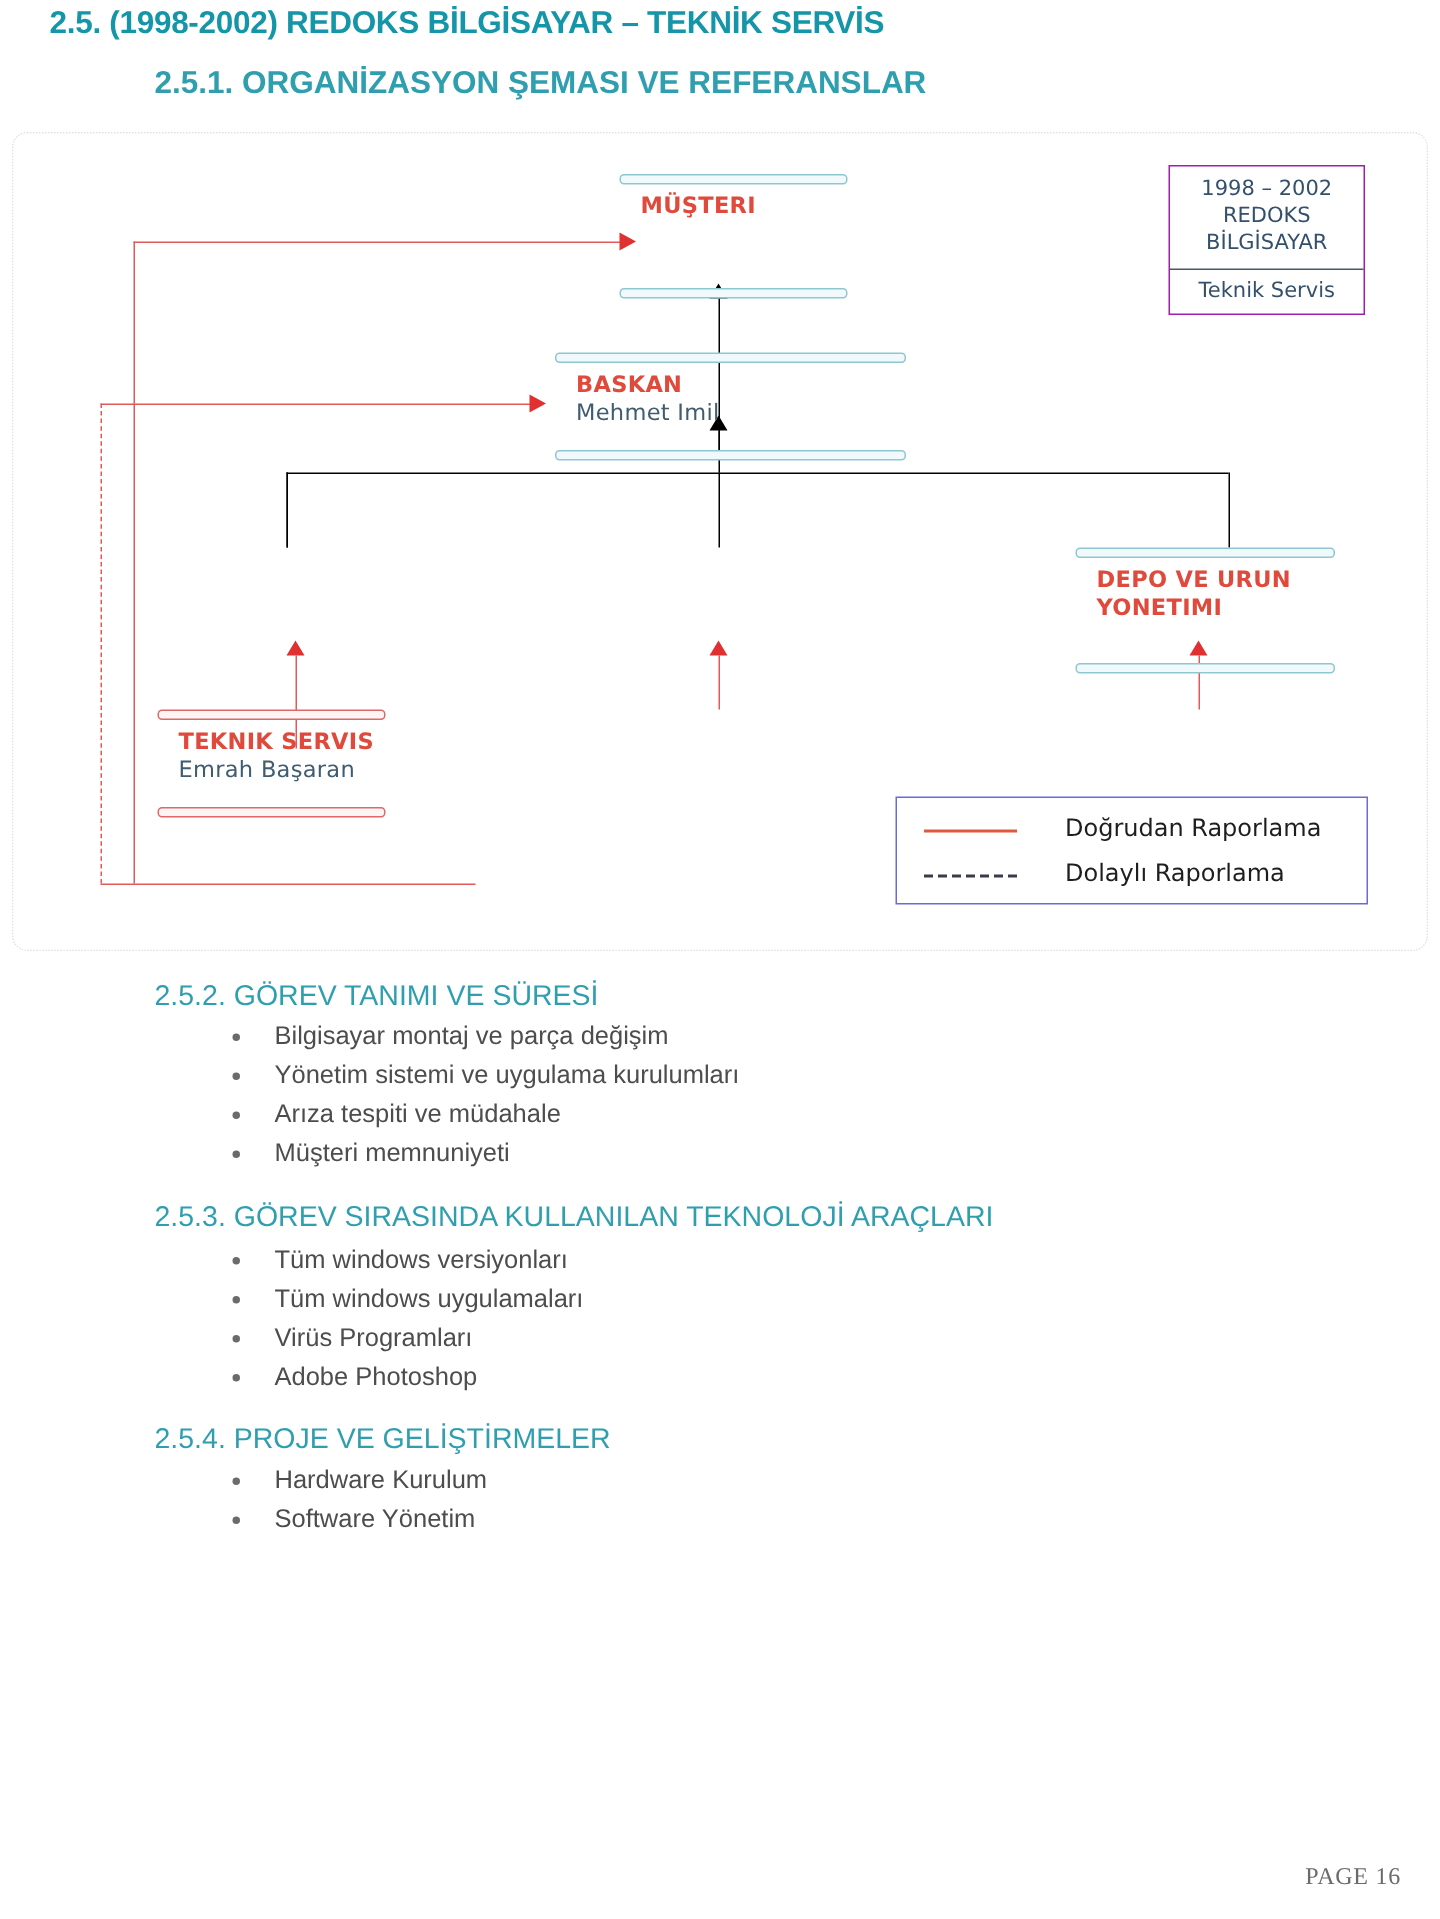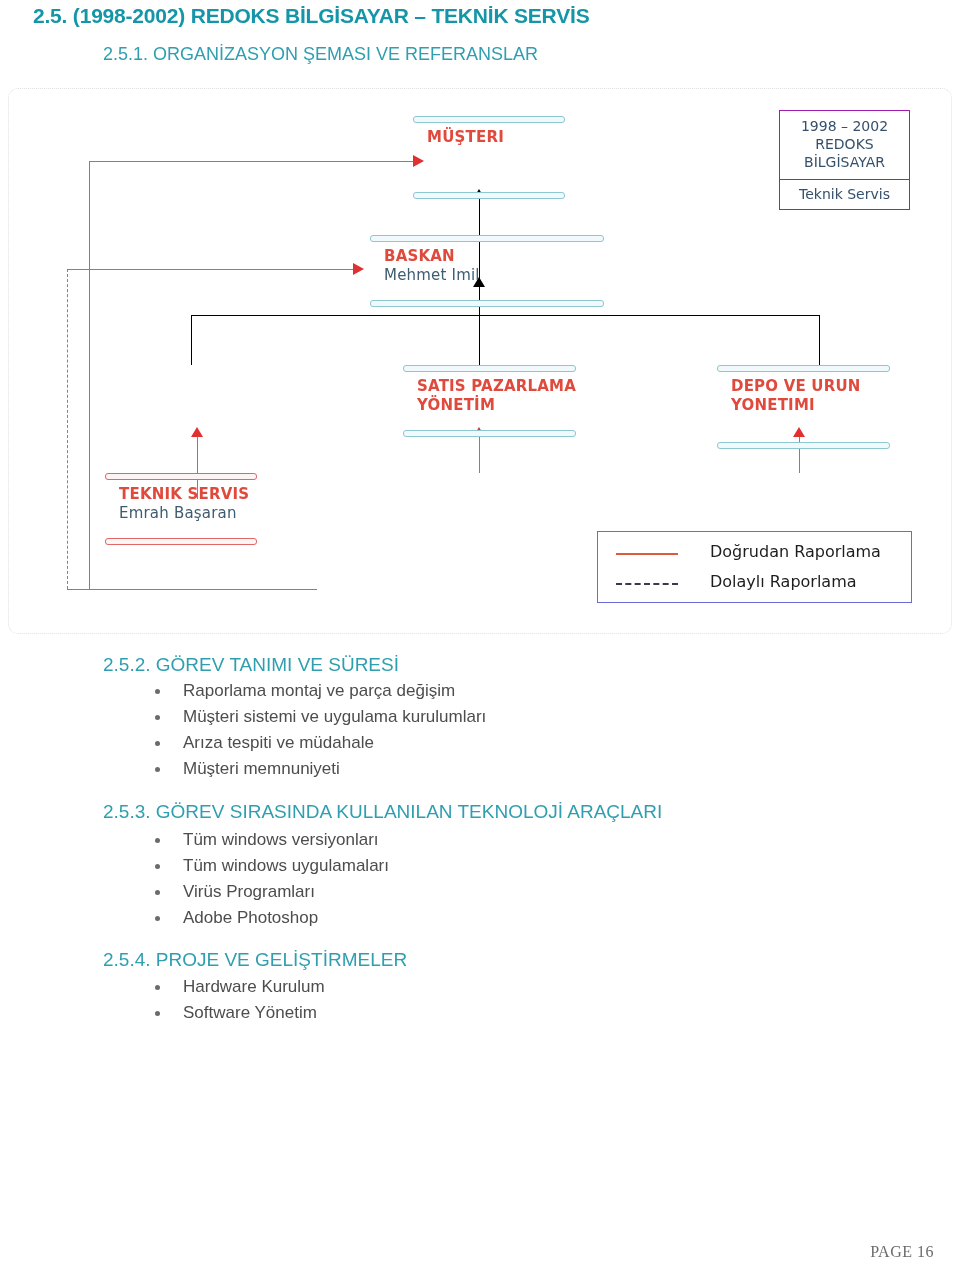--- a/index.html
+++ b/index.html
@@ -23,22 +23,22 @@
     font-size: 21px;
     font-weight: bold;
     color: #1596a8;
     letter-spacing: -0.2px;
     white-space: nowrap;
   }
   #sub-title {
     position: absolute;
     left: 103px;
     top: 44px;
-    font-size: 18px;
-    font-weight: normal;
+    font-size: 21px;
+    font-weight: bold;
     color: #2f9fb0;
     white-space: nowrap;
   }
 
   
   #org-chart {
     position: absolute;
     left: 8px;
     top: 88px;
     width: 944px;
@@ -268,28 +268,20 @@
 
   <div class="node" style="left:404px; top:27px; width:152px; height:83px;">
     <div class="rail top"></div>
     <div class="rail bot"></div>
     <div class="label">
       <div class="title-line">MÜŞTERI</div>
     </div>
   </div>
 
 
-  <div class="node" style="left:394px; top:276px; width:173px; height:72px;">
-    <div class="rail top"></div>
-    <div class="rail bot"></div>
-    <div class="label">
-      <div class="title-line">SATIS PAZARLAMA</div>
-      <div class="title-line">YÖNETİM</div>
-    </div>
-  </div>
 
   <div class="node" style="left:708px; top:276px; width:173px; height:84px;">
     <div class="rail top"></div>
     <div class="rail bot"></div>
     <div class="label">
       <div class="title-line">DEPO VE URUN</div>
       <div class="title-line">YONETIMI</div>
     </div>
   </div>
 
@@ -320,25 +312,25 @@
   </div>
   <div class="row r2">
     <div class="swatch dashed"></div>
     <div class="ltext">Dolaylı Raporlama</div>
   </div>
 </div>
 
 <div class="sec-head" style="left:103px; top:654px;">2.5.2. GÖREV TANIMI VE SÜRESİ</div>
 <div class="bullet-row" style="left:155px; top:681px;">
   <span class="dot"></span>
-  <span class="btxt">Raporlama montaj ve parça değişim</span>
+  <span class="btxt">Bilgisayar montaj ve parça değişim</span>
 </div>
 <div class="bullet-row" style="left:155px; top:707px;">
   <span class="dot"></span>
-  <span class="btxt">Müşteri sistemi ve uygulama kurulumları</span>
+  <span class="btxt">Yönetim sistemi ve uygulama kurulumları</span>
 </div>
 <div class="bullet-row" style="left:155px; top:733px;">
   <span class="dot"></span>
   <span class="btxt">Arıza tespiti ve müdahale</span>
 </div>
 <div class="bullet-row" style="left:155px; top:759px;">
   <span class="dot"></span>
   <span class="btxt">Müşteri memnuniyeti</span>
 </div>
 

